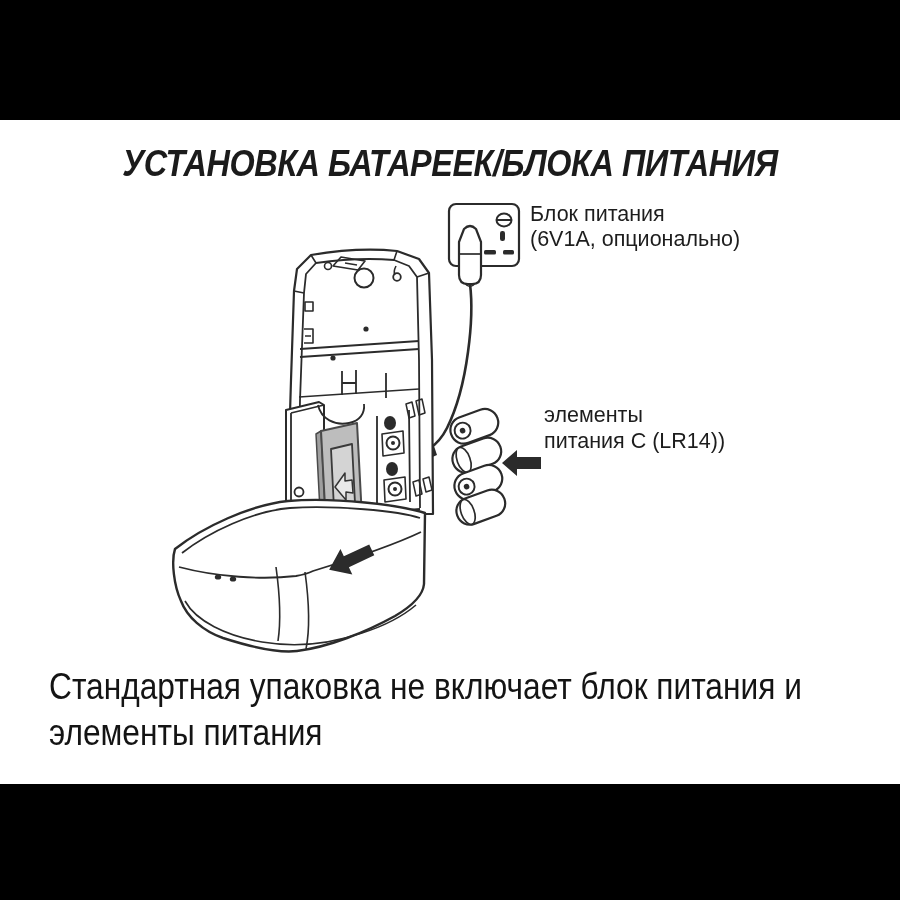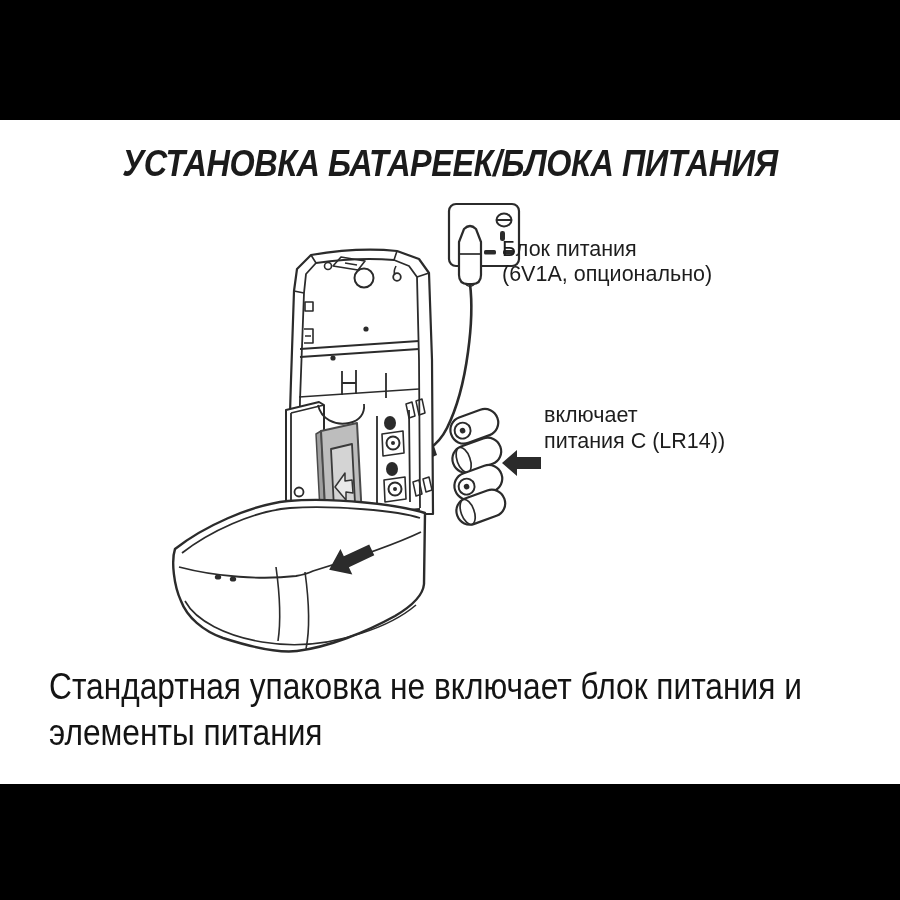--- a/index.html
+++ b/index.html
@@ -18,21 +18,21 @@
     font-size:36px; font-weight:700; font-style:italic;
     letter-spacing:-0.5px; color:#1b1b1b;
     transform:scaleX(0.90); transform-origin:center top;
     white-space:nowrap;
   }
 
   .figure { position:absolute; top:0; left:0; }
 
   .label { position:absolute; color:#1d1d1d; font-size:21.5px; line-height:25px; }
   .label div { white-space:nowrap; }
-  .label.power { left:502px; top:202px;margin-top:35px; }
+  .label.power { left:530px; top:202px; }
   .label.batteries { left:544px; top:402px; line-height:26px; }
 
   .note {
     position:absolute; left:49px; top:664px;
     font-size:36px; line-height:46px; color:#141414;
     transform:scaleX(0.88); transform-origin:left top;
   }
   .note div { white-space:nowrap; }
 </style>
 </head>
@@ -153,20 +153,20 @@
 
   <polygon points="502,463 517,450 517,457 541,457 541,469 517,469 517,476" fill="#2b2b2b"></polygon>
 </svg>
 
 <div class="label power">
   <div>Блок питания</div>
   <div>(6V1A, опционально)</div>
 </div>
 
 <div class="label batteries">
-  <div>включает</div>
+  <div>элементы</div>
   <div>питания C (LR14))</div>
 </div>
 
 <div class="note">
   <div>Стандартная упаковка не включает блок питания и</div>
   <div>элементы питания</div>
 </div>
 
 </body></html>

